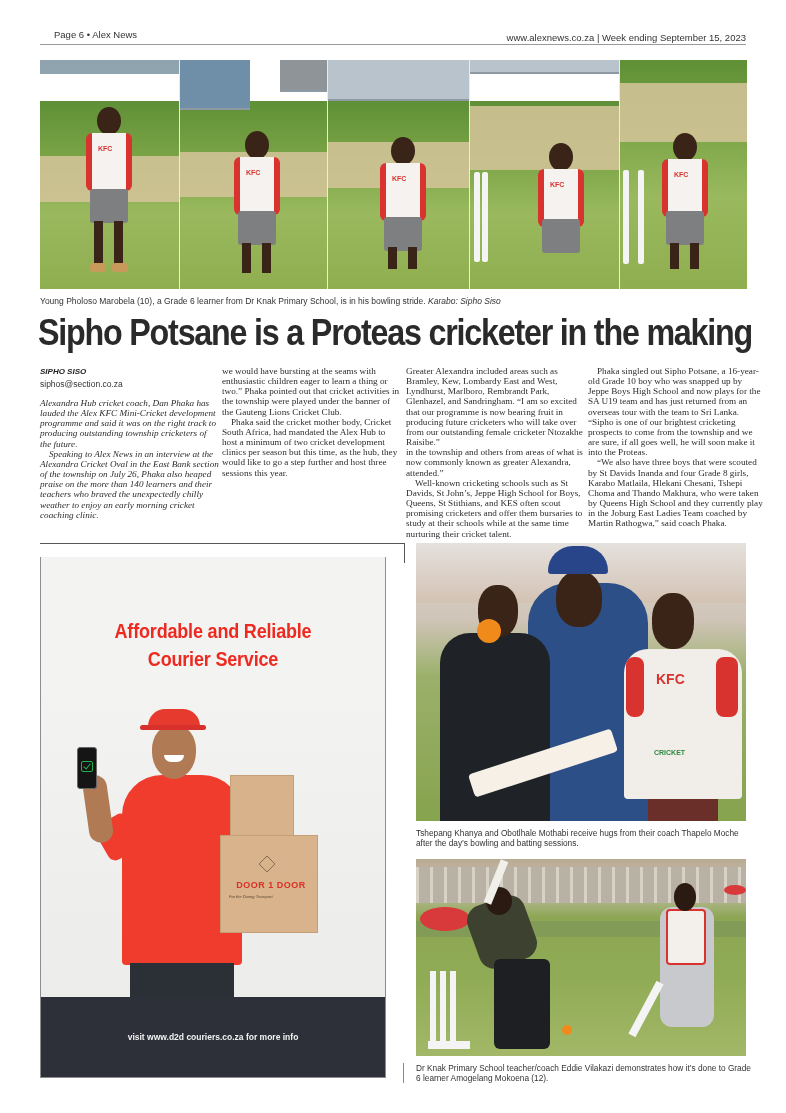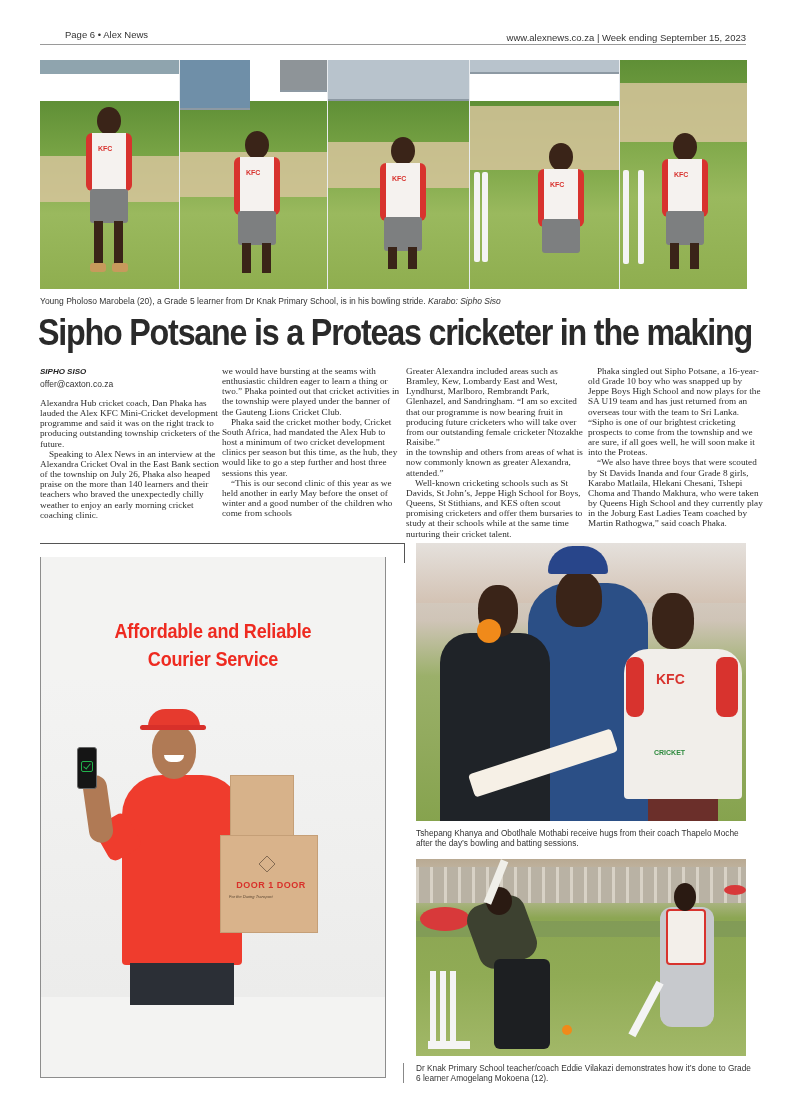--- a/index.html
+++ b/index.html
@@ -1,21 +1,21 @@
 <!DOCTYPE html>
 <html><head>
   <meta charset="utf-8">
   <style>
     * { box-sizing: border-box; margin: 0; padding: 0; }
     html, body { width: 786px; height: 1113px; background: #ffffff; overflow: hidden; }
     body { position: relative; font-family: "Liberation Sans", sans-serif; color: #222; }
 
     .header { position: absolute; left: 40px; top: 29px; width: 706px; height: 16px;
       border-bottom: 1px solid #9a9a9a; font-size: 9.5px; color: #333; }
-    .header .left { position: absolute; left: 11px; top: 0; padding-left: 14px; }
+    .header .left { position: absolute; left: 0; top: 0; padding-left: 14px; }
     .header .right { position: absolute; right: 0; top: 3px; }
 
     .hero { position: absolute; left: 40px; top: 60px; width: 707px; height: 229px; display: flex; overflow: hidden; }
     .hero .frame { position: relative; height: 100%; overflow: hidden; border-right: 1px solid #e9ecef; }
     .hero .frame:last-child { border-right: none; }
     .sky { position: absolute; left: 0; right: 0; top: 0; height: 22%; background: linear-gradient(#a9bcc6, #c6d2d7); }
     .grass { position: absolute; left: 0; right: 0; top: 18%; bottom: 0;
       background: linear-gradient(180deg, #5f8f36 0%, #7aa546 30%, #9ab95e 60%, #8fae4f 100%); }
     .dirt { position: absolute; left: 0; right: 0; top: 38%; height: 20%; background: #d6c49b; opacity: .85; }
     .container-shed { position: absolute; top: 0; height: 22%; background: #b8c3cc; border-bottom: 2px solid #8d99a3; }
@@ -36,21 +36,21 @@
       font-family: "Liberation Sans", sans-serif; font-weight: bold; font-size: 37.5px; line-height: 40px;
       color: #2a2a2a; letter-spacing: -1.4px; transform: scaleX(0.86); transform-origin: left top; white-space: nowrap; }
 
     .byline { position: absolute; left: 40px; top: 367px; font-size: 8px; }
     .byline .name { font-weight: bold; font-style: italic; display: block; margin-bottom: 3px; color: #222; }
     .byline .email { font-size: 8.5px; color: #333; }
 
     .col { position: absolute; font-family: "Liberation Serif", serif; font-size: 9.2px; line-height: 10.15px; color: #2d2d2d; text-align: left; }
     .col p { text-indent: 0; }
     .col p + p { text-indent: 9px; }
-    .col1 { left: 40px; top: 398px; width: 180px; }
+    .col1 { left: 40px; top: 398px; width: 180px; font-style: italic; }
     .col2 { left: 222px; top: 366px; width: 178px; font-family: Liberation Serif, serif; }
     .col3 { left: 406px; top: 366px; width: 178px; }
     .col4 { left: 588px; top: 366px; width: 175px; }
 
     .ad-rule-top { position: absolute; left: 40px; top: 543px; width: 365px; border-top: 1px solid #555; }
     .ad-rule-right { position: absolute; left: 404px; top: 543px; height: 20px; border-left: 1px solid #555; }
     .col-rule-right { position: absolute; left: 403px; top: 1063px; height: 20px; border-left: 1px solid #888; }
 
     .ad { position: absolute; left: 40px; top: 557px; width: 346px; height: 521px; background: #f3f3f2; overflow: hidden; border: 1px solid #8d8d8d; border-top: none; }
     .ad .bgfade { position: absolute; left: 0; right: 0; top: 120px; bottom: 80px; background: linear-gradient(180deg, #f3f3f2, #ececeb); }
@@ -163,39 +163,38 @@
           <span>KFC</span>
         </div>
         <div class="shorts" style="top:104px;"></div>
       <div class="leg" style="left:14px; top:136px; height:26px;"></div>
         <div class="leg" style="left:34px; top:136px; height:26px;"></div>
     </div>
   </div>
 </div>
 
 <div class="hero-caption">
-  <span>Young Pholoso Marobela (20), a Grade 5 learner from Dr Knak Primary School, is in his bowling stride.</span>
+  <span>Young Pholoso Marobela (10), a Grade 6 learner from Dr Knak Primary School, is in his bowling stride.</span>
   <i>Karabo: Sipho Siso</i>
 </div>
 
 <h1 class="headline">Sipho Potsane is a Proteas cricketer in the making</h1>
 
 <div class="byline">
   <span class="name">SIPHO SISO</span>
-  <span class="email">offer@caxton.co.za</span>
+  <span class="email">siphos@section.co.za</span>
 </div>
 
 <div class="col col1">
   <p>Alexandra Hub cricket coach, Dan Phaka has lauded the Alex KFC Mini-Cricket development programme and said it was on the right track to producing outstanding township cricketers of the future.</p>
   <p>Speaking to Alex News in an interview at the Alexandra Cricket Oval in the East Bank section of the township on July 26, Phaka also heaped praise on the more than 140 learners and their teachers who braved the unexpectedly chilly weather to enjoy an early morning cricket coaching clinic.</p>
 </div>
 <div class="col col2">
   <p style="text-indent:0">we would have bursting at the seams with enthusiastic children eager to learn a thing or two.” Phaka pointed out that cricket activities in the township were played under the banner of the Gauteng Lions Cricket Club.</p>
   <p>Phaka said the cricket mother body, Cricket South Africa, had mandated the Alex Hub to host a minimum of two cricket development clinics per season but this time, as the hub, they would like to go a step further and host three sessions this year.</p>
-  <p>“This is our second clinic of this year as we held another in early May before the onset of winter and a good number of the children who come from schools</p>
 </div>
 <div class="col col3">
   <p>Greater Alexandra included areas such as Bramley, Kew, Lombardy East and West, Lyndhurst, Marlboro, Rembrandt Park, Glenhazel, and Sandringham. “I am so excited that our programme is now bearing fruit in producing future cricketers who will take over from our outstanding female cricketer Ntozakhe Raisibe.”</p>
   <p style="text-indent:0">in the township and others from areas of what is now commonly known as greater Alexandra, attended.”</p>
   <p>Well-known cricketing schools such as St Davids, St John’s, Jeppe High School for Boys, Queens, St Stithians, and KES often scout promising cricketers and offer them bursaries to study at their schools while at the same time nurturing their cricket talent.</p>
 </div>
 <div class="col col4">
   <p style="text-indent:9px">Phaka singled out Sipho Potsane, a 16-year-old Grade 10 boy who was snapped up by Jeppe Boys High School and now plays for the SA U19 team and has just returned from an overseas tour with the team to Sri Lanka. “Sipho is one of our brightest cricketing prospects to come from the township and we are sure, if all goes well, he will soon make it into the Proteas.</p>
   <p>“We also have three boys that were scouted by St Davids Inanda and four Grade 8 girls, Karabo Matlaila, Hlekani Chesani, Tshepi Choma and Thando Makhura, who were taken by Queens High School and they currently play in the Joburg East Ladies Team coached by Martin Rathogwa,” said coach Phaka.</p>
 </div>
@@ -221,20 +220,21 @@
     <div class="smile"></div>
     <div class="cap"></div>
     <div class="pants"></div>
     <div class="box1"></div>
     <div class="box2">
       <div class="cube"></div>
       <div class="logo">DOOR 1 DOOR</div>
       <div class="tag">For the Daring Transport</div>
     </div>
   </div>
+  <div class="footer">visit www.d2d couriers.co.za for more info</div>
 </div>
 
 <div class="photo p2">
   <div class="shape" style="left:0; top:0; width:330px; height:60px; background:linear-gradient(180deg,#e6e2de,#d3c2b3); opacity:.9;"></div>
   <div class="shape" style="left:112px; top:40px; width:120px; height:240px; background:#2b4f86; border-radius:40px 40px 0 0;"></div>
   <div class="shape" style="left:140px; top:28px; width:46px; height:56px; background:#3a2418; border-radius:45%;"></div>
   <div class="shape" style="left:132px; top:3px; width:60px; height:28px; background:#28458a; border-radius:30px 30px 4px 4px;"></div>
   <div class="shape" style="left:24px; top:90px; width:110px; height:190px; background:#1f2328; border-radius:30px 30px 0 0;"></div>
   <div class="shape" style="left:62px; top:42px; width:40px; height:52px; background:#3a2418; border-radius:45%;"></div>
   <div class="shape" style="left:61px; top:76px; width:24px; height:24px; background:#f08a1a; border-radius:50%;"></div>

